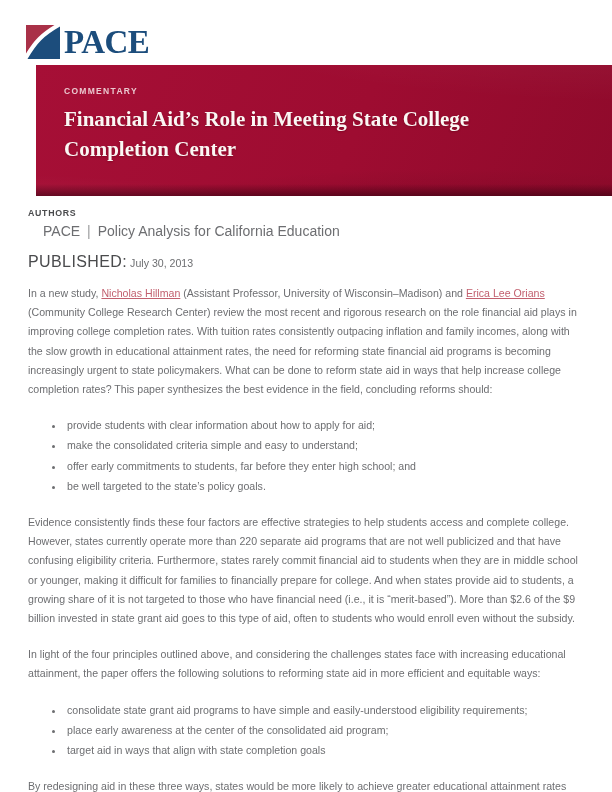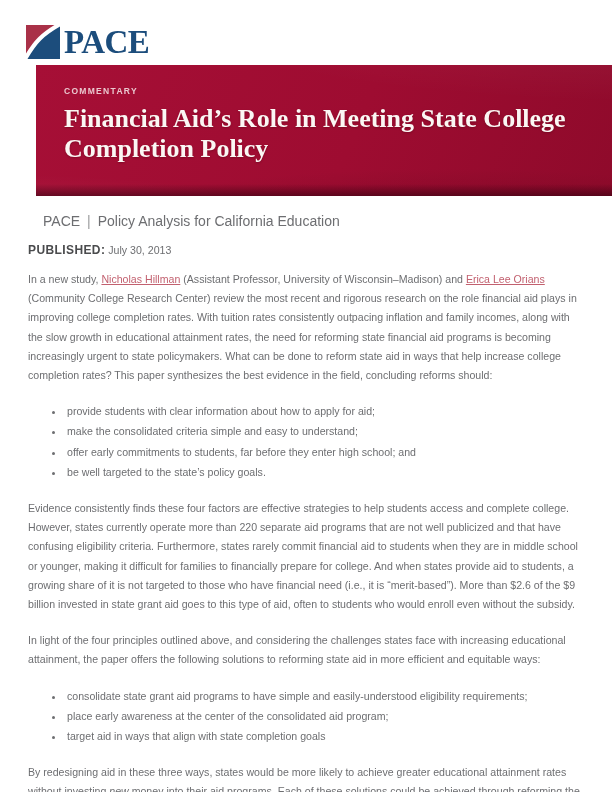--- a/index.html
+++ b/index.html
@@ -35,31 +35,31 @@
     content:""; position:absolute; left:0; right:0; bottom:0; height:12px; pointer-events:none;
     background:linear-gradient(to bottom, rgba(45,0,14,0) 0%, rgba(45,0,14,0.55) 100%);
   }
   .kicker {
     position:relative; z-index:1;
     font-size:8.5px; font-weight:bold; letter-spacing:1.3px; color:#eac8cf;
   }
   .banner-title {
     position:relative; z-index:1; margin-top:8px;
     font-family:"Liberation Serif", serif; font-weight:700;
-    font-size:26px; line-height:30px; color:#fbf7f4;
+    font-size:21px; line-height:30px; color:#fbf7f4;
     text-shadow:0 1px 2px rgba(60,0,15,0.35);
   }
 
   
   .content { padding:12px 28px 0; box-sizing:border-box; }
   .meta-label { font-size:8.8px; font-weight:bold; letter-spacing:0.7px; color:#4a4b4d; }
   .authors-value { margin-top:5px; font-size:14px; color:#6d6e71;padding-left:15px; }
   .authors-value .divider { color:#9a9b9d; margin:0 7px; }
   .published { margin-top:14px; font-size:10.6px; }
-  .published .meta-label-inline { font-weight:bold; letter-spacing:0.4px; color:#4a4b4d; font-size:12px; }
+  .published .meta-label-inline { font-weight:normal; letter-spacing:0.4px; color:#4a4b4d; font-size:16px; }
   .published .date { color:#6d6e71; }
 
   .content p { margin:0 0 17px; font-size:10.6px; line-height:19.2px; color:#6d6e71; }
   .content p.first { margin-top:13px; }
   .content ul { margin:0 0 17px; padding-left:21px; list-style:disc; }
   .content li { font-size:10.6px; line-height:19.2px; color:#6d6e71; padding-left:2px; margin-bottom:1px;margin-left:16px; }
   a.doc-link { color:#c2606f; text-decoration:underline; text-decoration-color:#c2606f; cursor:pointer;text-align:right; }
   em.soft { font-style:italic; }
 </style>
 </head>
@@ -75,26 +75,27 @@
         <path d="M-6,106 C26,48 48,26 106,-6" stroke="#ffffff" stroke-width="12" fill="none"></path>
       </svg>
       <span class="wordmark">PACE</span>
     </div>
   </div>
 
   <div class="banner">
     <div class="kicker">COMMENTARY</div>
     <div class="banner-title">
       <div>Financial Aid’s Role in Meeting State College</div>
-      <div>Completion Policy</div>
+      <div>Completion Center</div>
     </div>
   </div>
 
   <div class="content">
 
+    <div class="meta-label">AUTHORS</div>
     <div class="authors-value">
       <span>PACE</span><span class="divider">|</span><span>Policy Analysis for California Education</span>
     </div>
 
     <div class="published">
       <span class="meta-label-inline">PUBLISHED:</span>
       <span class="date">July 30, 2013</span>
     </div>
 
     <p class="first"><span>In a new study, </span><a class="doc-link">Nicholas Hillman</a><span> (Assistant Professor, University of Wisconsin–Madison) and </span><a class="doc-link">Erica Lee Orians</a><span> (Community College Research Center) review the most recent and rigorous research on the role financial aid plays in improving college completion rates. With tuition rates consistently outpacing inflation and family incomes, along with the slow growth in educational attainment rates, the need for reforming state financial aid programs is becoming increasingly urgent to state policymakers. What can be done to reform state aid in ways that help increase college completion rates? This paper synthesizes the best evidence in the field, concluding reforms should:</span></p>

